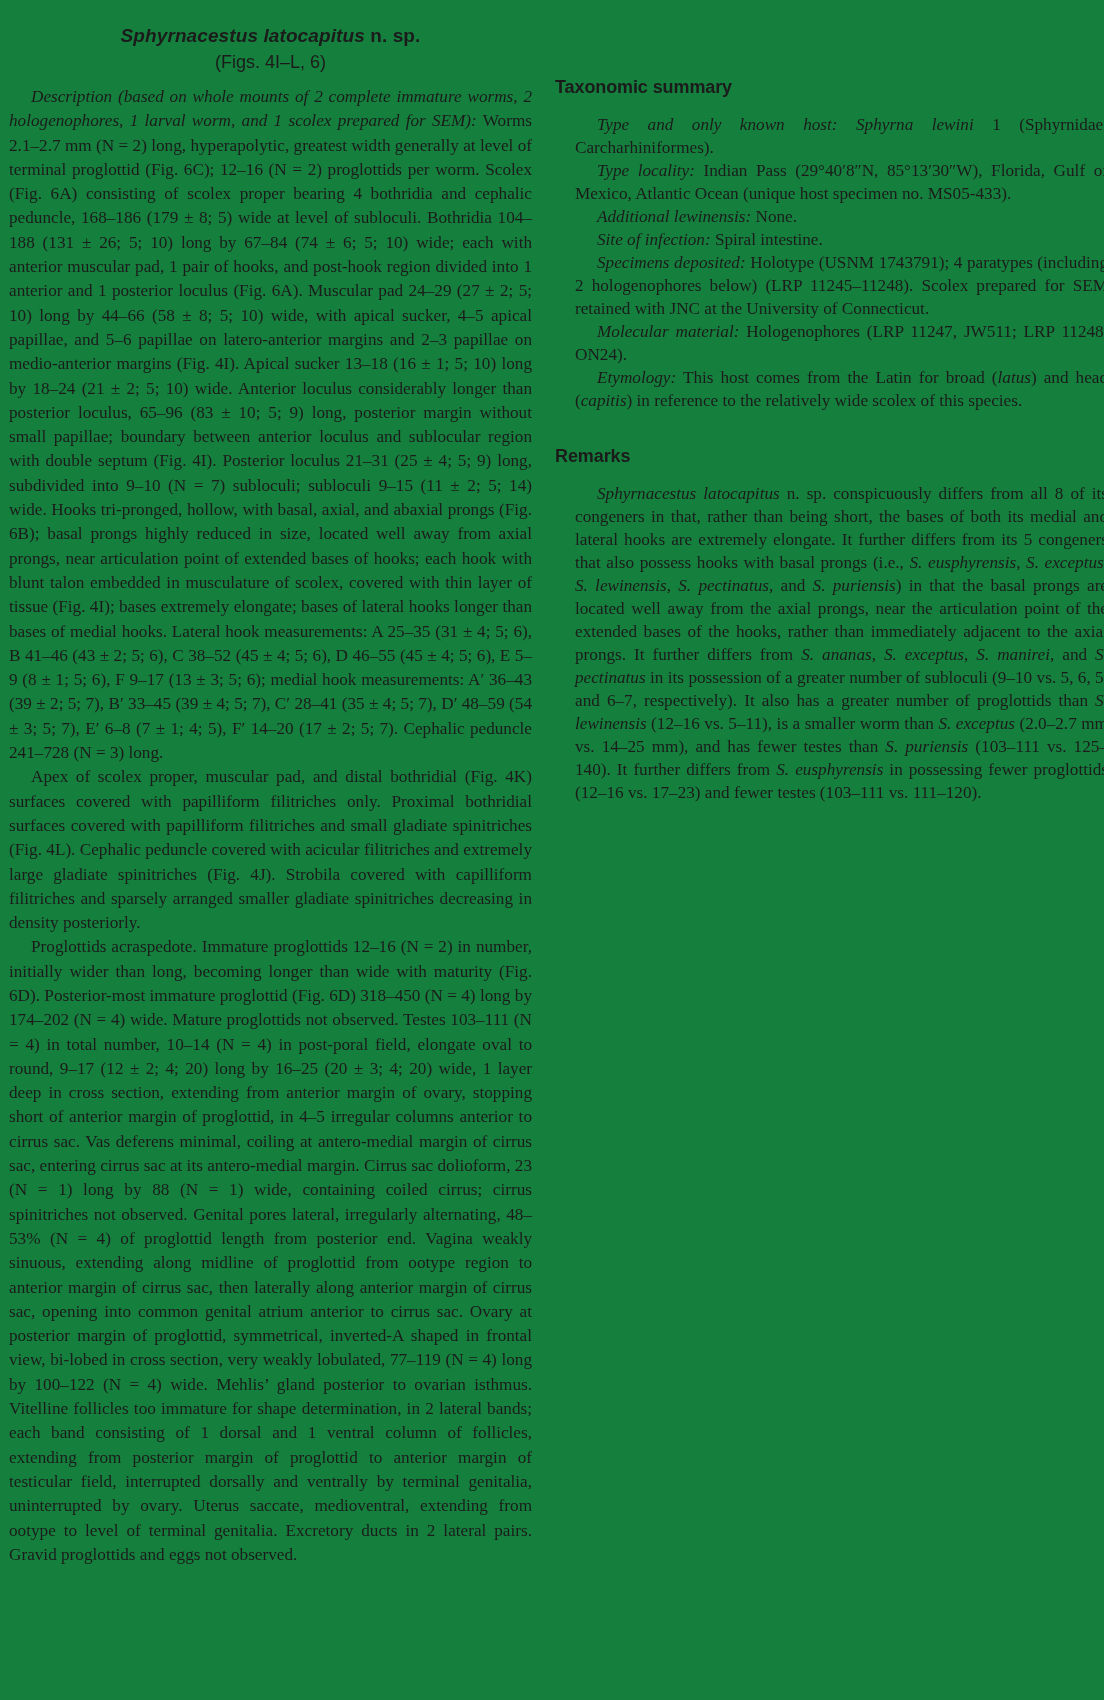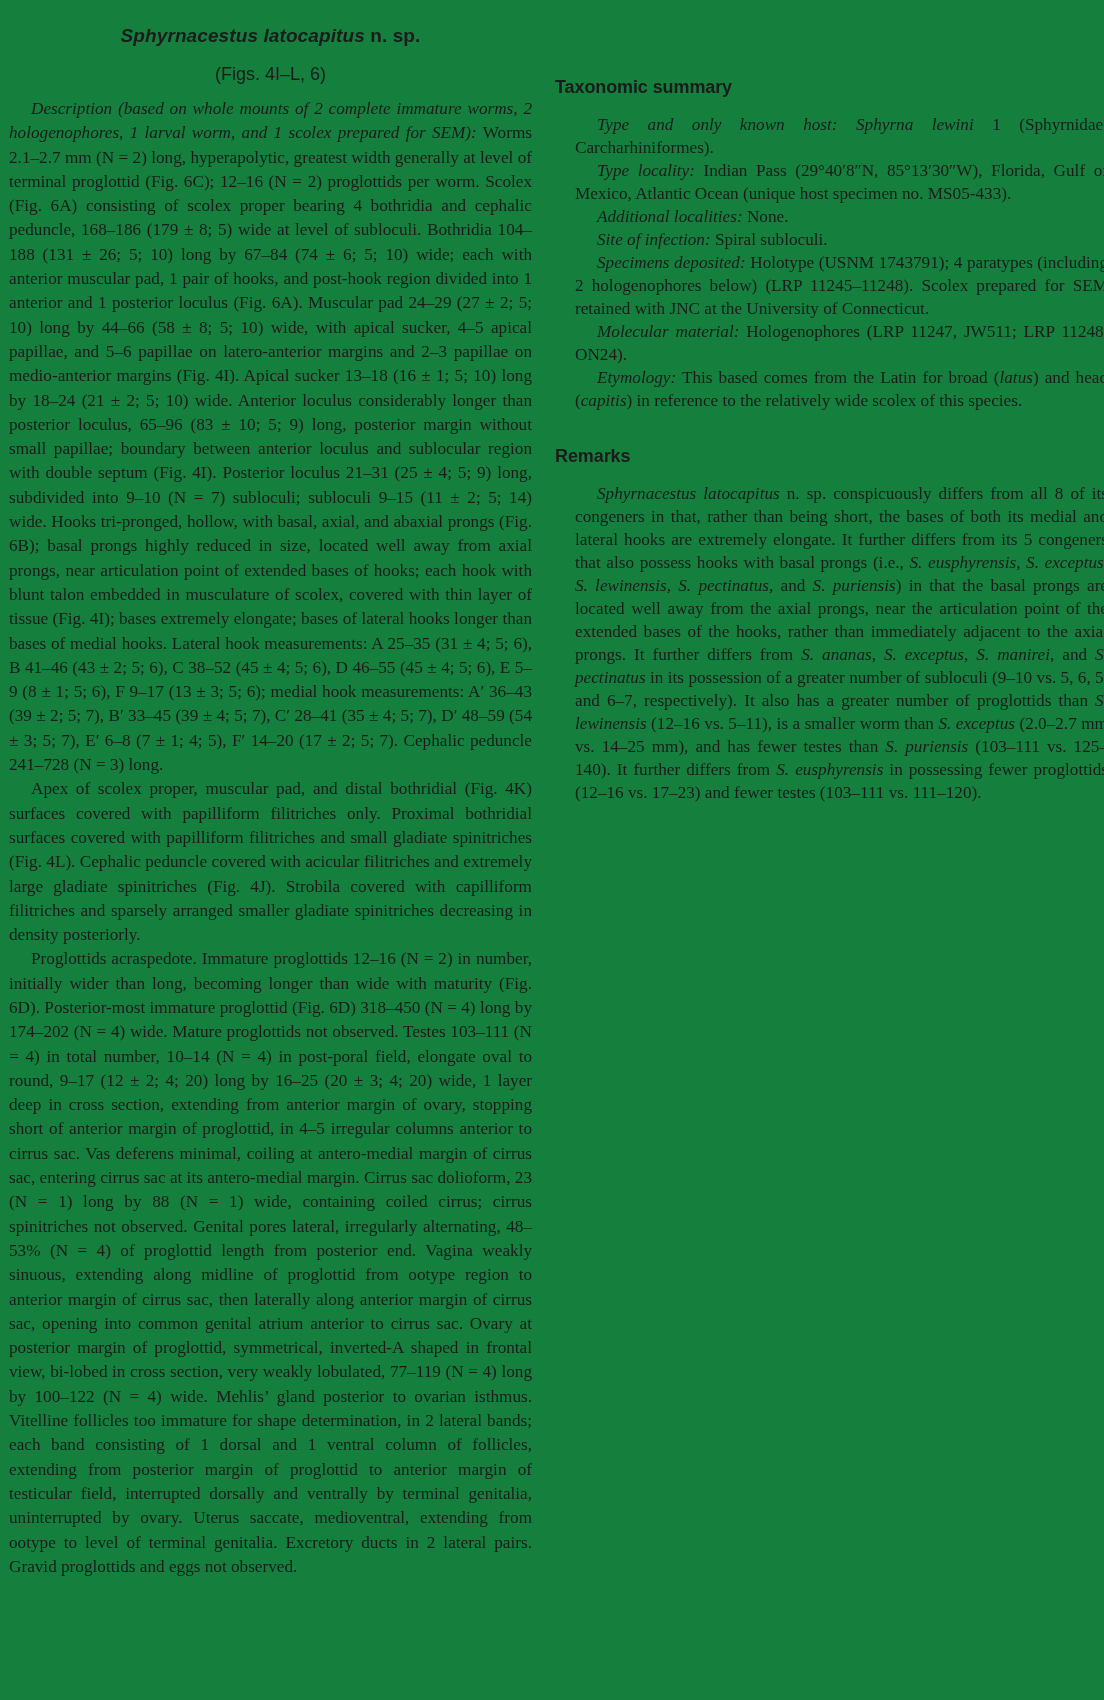--- a/index.html
+++ b/index.html
@@ -31,21 +31,21 @@
     font-size: 19px;
     line-height: 24px;
     letter-spacing: 0.1px;
   }
   .title .species { font-style: italic; }
   .figs-line {
     text-align: center;
     font-family: "Liberation Sans", "DejaVu Sans", sans-serif;
     font-size: 18px;
     line-height: 24px;
-    margin-top: 14px;
+    margin-top: 2px;
     font-weight: normal;
   }
   .paras { margin-top: 11px; }
   .paras p {
     margin: 0;
     text-indent: 22px;
     text-align: justify;
     font-size: 17.2px;
     line-height: 24.3px;
     overflow-wrap: break-word;
@@ -80,25 +80,25 @@
         <p><span>Apex of scolex proper, muscular pad, and distal bothridial (Fig. 4K) surfaces covered with papilliform filitriches only. Proximal bothridial surfaces covered with papilliform filitriches and small gladiate spinitriches (Fig. 4L). Cephalic peduncle covered with acicular filitriches and extremely large gladiate spinitriches (Fig. 4J). Strobila covered with capilliform filitriches and sparsely arranged smaller gladiate spinitriches decreasing in density posteriorly.</span></p>
         <p><span>Proglottids acraspedote. Immature proglottids 12–16 (N = 2) in number, initially wider than long, becoming longer than wide with maturity (Fig. 6D). Posterior-most immature proglottid (Fig. 6D) 318–450 (N = 4) long by 174–202 (N = 4) wide. Mature proglottids not observed. Testes 103–111 (N = 4) in total number, 10–14 (N = 4) in post-poral field, elongate oval to round, 9–17 (12 ± 2; 4; 20) long by 16–25 (20 ± 3; 4; 20) wide, 1 layer deep in cross section, extending from anterior margin of ovary, stopping short of anterior margin of proglottid, in 4–5 irregular columns anterior to cirrus sac. Vas deferens minimal, coiling at antero-medial margin of cirrus sac, entering cirrus sac at its antero-medial margin. Cirrus sac dolioform, 23 (N = 1) long by 88 (N = 1) wide, containing coiled cirrus; cirrus spinitriches not observed. Genital pores lateral, irregularly alternating, 48–53% (N = 4) of proglottid length from posterior end. Vagina weakly sinuous, extending along midline of proglottid from ootype region to anterior margin of cirrus sac, then laterally along anterior margin of cirrus sac, opening into common genital atrium anterior to cirrus sac. Ovary at posterior margin of proglottid, symmetrical, inverted-A shaped in frontal view, bi-lobed in cross section, very weakly lobulated, 77–119 (N = 4) long by 100–122 (N = 4) wide. Mehlis’ gland posterior to ovarian isthmus. Vitelline follicles too immature for shape determination, in 2 lateral bands; each band consisting of 1 dorsal and 1 ventral column of follicles, extending from posterior margin of proglottid to anterior margin of testicular field, interrupted dorsally and ventrally by terminal genitalia, uninterrupted by ovary. Uterus saccate, medioventral, extending from ootype to level of terminal genitalia. Excretory ducts in 2 lateral pairs. Gravid proglottids and eggs not observed.</span></p>
       </div>
   </div>
 
   <div class="col-right">
     <h2 class="section-heading">Taxonomic summary</h2>
     <div class="paras">
         <p><span class="it">Type and only known host: Sphyrna lewini</span><span> 1 (Sphyrnidae: Carcharhiniformes).</span></p>
         <p><span class="it">Type locality:</span><span> Indian Pass (29°40′8″N, 85°13′30″W), Florida, Gulf of Mexico, Atlantic Ocean (unique host specimen no. MS05-433).</span></p>
-        <p><span class="it">Additional localities:</span><span> None.</span></p>
-        <p><span class="it">Site of infection:</span><span> Spiral subloculi.</span></p>
+        <p><span class="it">Additional lewinensis:</span><span> None.</span></p>
+        <p><span class="it">Site of infection:</span><span> Spiral intestine.</span></p>
         <p><span class="it">Specimens deposited:</span><span> Holotype (USNM 1743791); 4 paratypes (including 2 hologenophores below) (LRP 11245–11248). Scolex prepared for SEM retained with JNC at the University of Connecticut.</span></p>
         <p><span class="it">Molecular material:</span><span> Hologenophores (LRP 11247, JW511; LRP 11248, ON24).</span></p>
-        <p><span class="it">Etymology:</span><span> This based comes from the Latin for broad (</span><span class="it">latus</span><span>) and head (</span><span class="it">capitis</span><span>) in reference to the relatively wide scolex of this species.</span></p>
+        <p><span class="it">Etymology:</span><span> This host comes from the Latin for broad (</span><span class="it">latus</span><span>) and head (</span><span class="it">capitis</span><span>) in reference to the relatively wide scolex of this species.</span></p>
       </div>
     <h2 class="section-heading remarks">Remarks</h2>
     <div class="paras">
         <p><span class="it">Sphyrnacestus latocapitus</span><span> n. sp. conspicuously differs from all 8 of its congeners in that, rather than being short, the bases of both its medial and lateral hooks are extremely elongate. It further differs from its 5 congeners that also possess hooks with basal prongs (i.e., </span><span class="it">S. eusphyrensis</span><span>, </span><span class="it">S. exceptus</span><span>, </span><span class="it">S. lewinensis</span><span>, </span><span class="it">S. pectinatus</span><span>, and </span><span class="it">S. puriensis</span><span>) in that the basal prongs are located well away from the axial prongs, near the articulation point of the extended bases of the hooks, rather than immediately adjacent to the axial prongs. It further differs from </span><span class="it">S. ananas</span><span>, </span><span class="it">S. exceptus</span><span>, </span><span class="it">S. manirei</span><span>, and </span><span class="it">S. pectinatus</span><span> in its possession of a greater number of subloculi (9–10 vs. 5, 6, 5, and 6–7, respectively). It also has a greater number of proglottids than </span><span class="it">S. lewinensis</span><span> (12–16 vs. 5–11), is a smaller worm than </span><span class="it">S. exceptus</span><span> (2.0–2.7 mm vs. 14–25 mm), and has fewer testes than </span><span class="it">S. puriensis</span><span> (103–111 vs. 125–140). It further differs from </span><span class="it">S. eusphyrensis</span><span> in possessing fewer proglottids (12–16 vs. 17–23) and fewer testes (103–111 vs. 111–120).</span></p>
       </div>
   </div>
 
 </div>
 
 </body></html>

